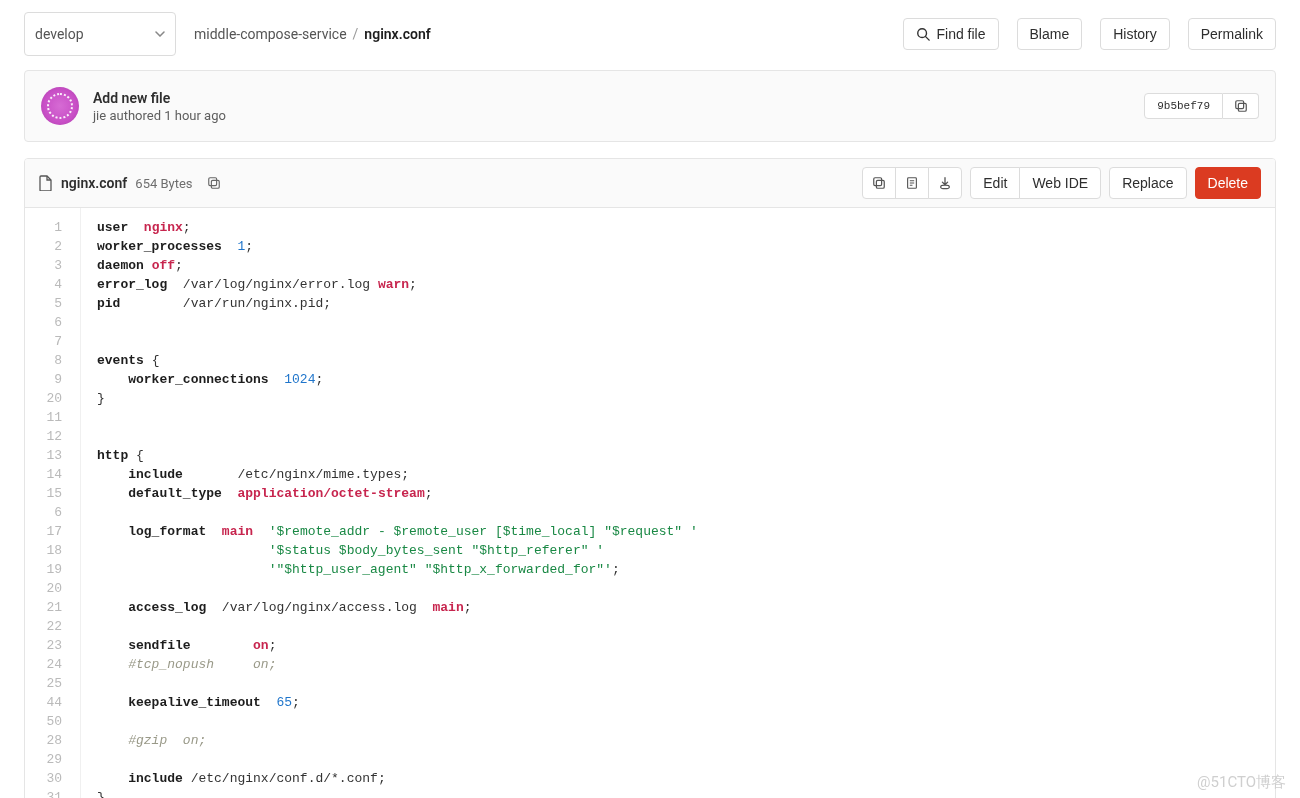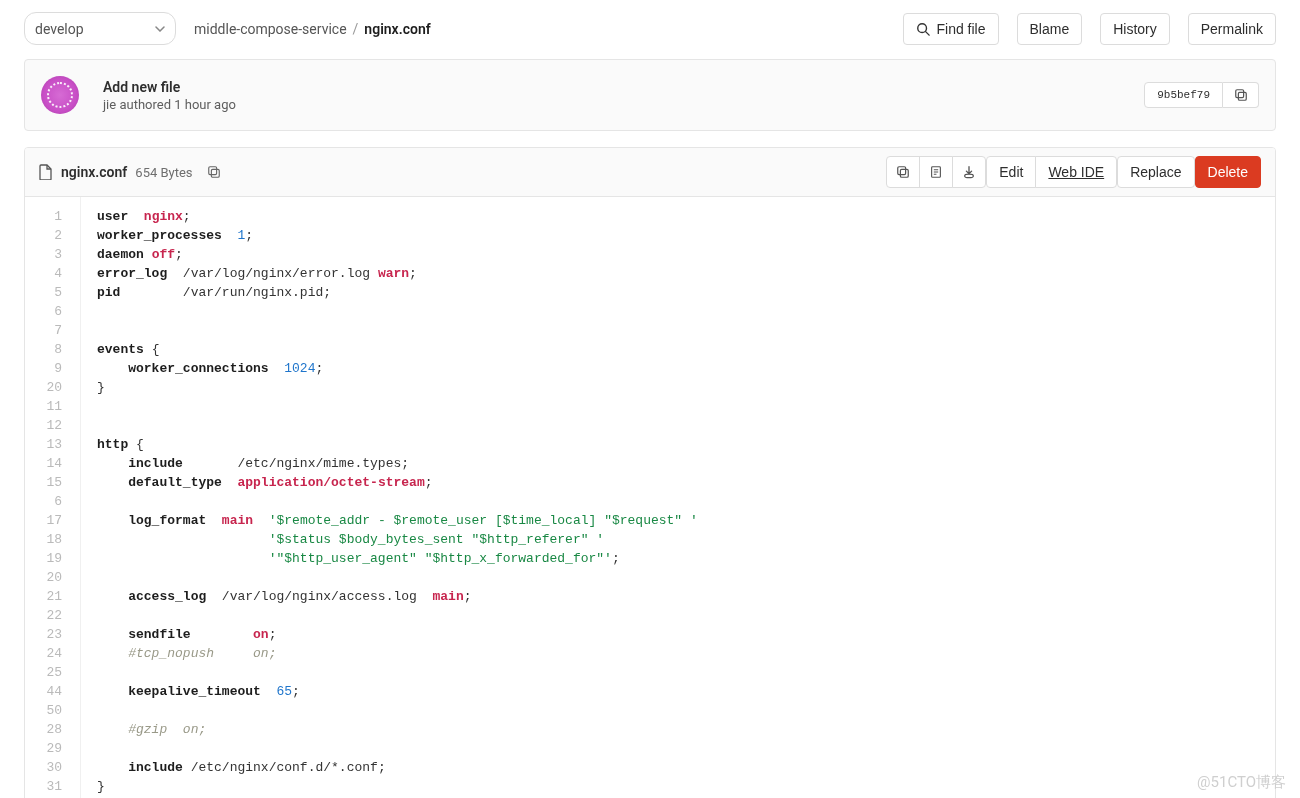--- a/index.html
+++ b/index.html
@@ -33,24 +33,24 @@
 
   
   .nav-row {
     display: flex;
     align-items: center;
     padding: 12px 0 14px;
     gap: 18px;
   }
   .branch-select {
     display: flex; align-items: center; justify-content: space-between;
-    width: 152px; height: 33px;
+    width: 152px; height: 44px;
     padding: 0 10px;
     border: 1px solid var(--border-dark);
-    border-radius: 12px;
+    border-radius: 4px;
     background: var(--bg);
     color: #555;
     cursor: pointer;
   }
   .chevron-down { width: 10px; height: 6px; }
   .breadcrumb { display: flex; align-items: flex-start; gap: 6px; color: #555; }
   .breadcrumb a { color: #555; text-decoration: none; }
   .breadcrumb .sep { color: #999; }
   .breadcrumb .current { font-weight: 600; color: #1d1d1d; }
   .nav-spacer { flex: 1; }
@@ -62,30 +62,30 @@
     background: var(--bg);
     color: #2e2e2e;
     cursor: pointer;
     font-size: 14px;
   }
   .btn-danger { background: var(--danger); border-color: var(--danger); color: #fff; }
   .btn-icon { width: 34px; padding: 0; justify-content: center; }
   .btn-group { display: flex; }
   .btn-group .btn { border-radius: 0; margin-left: -1px; }
   .btn-group .btn:first-child { border-radius: 4px 0 0 4px; margin-left: 0; }
-  .btn-group .btn:last-child  { border-radius: 0 4px 4px 0; text-decoration: underline; }
+  .btn-group .btn:last-child  { border-radius: 0 4px 4px 0; }
 
   
   .commit-panel {
     display: flex; align-items: center;
     border: 1px solid var(--border);
     border-radius: 4px;
     background: var(--bg-commit);
     padding: 16px;
-    gap: 24px;
+    gap: 14px;
   }
   .avatar {
     width: 38px; height: 38px; border-radius: 50%;
     background: radial-gradient(circle at 50% 50%, #d66bd4 0%, #c84fc6 60%, #a739a5 100%);
     display: flex; align-items: center; justify-content: center;
     position: relative;
   }
   .avatar::before {
     content: ""; position: absolute; inset: 6px;
     border: 2px dotted rgba(255,255,255,0.9); border-radius: 50%;
@@ -123,21 +123,21 @@
     display: flex; align-items: center;
     padding: 8px 14px;
     border-bottom: 1px solid var(--border);
     background: var(--bg-panel);
     gap: 8px;
   }
   .file-title { display: flex; align-items: center; gap: 8px; }
   .file-name { font-weight: 600; }
   .file-size { color: var(--text-muted); font-size: 13px; }
   .file-header-spacer { flex: 1; }
-  .file-actions { display: flex; align-items: center; }
+  .file-actions { display: flex; gap: 8px; align-items: center; }
 
   
   .code-area { display: flex; font-family: var(--mono); font-size: 13px; line-height: 19px; }
   .gutter {
     padding: 10px 8px 10px 0;
     text-align: right;
     color: #bababa;
     user-select: none;
     width: 56px;
     border-right: 1px solid #f0f0f0;

